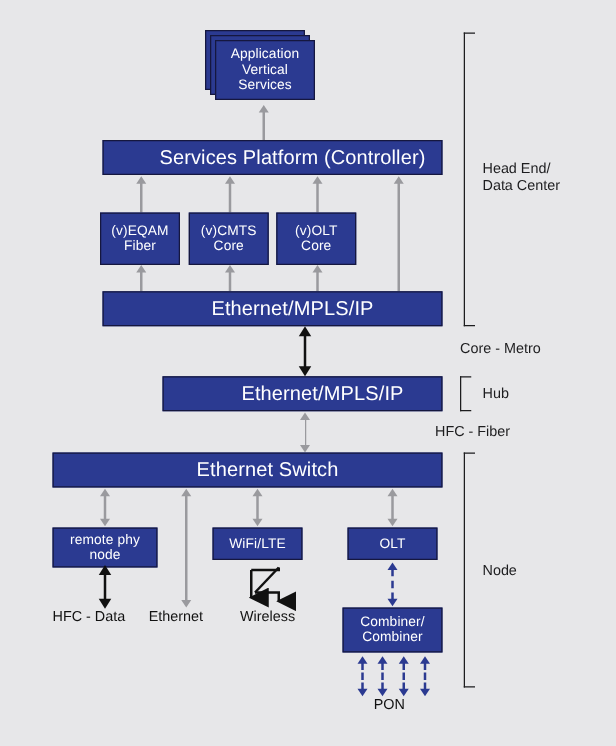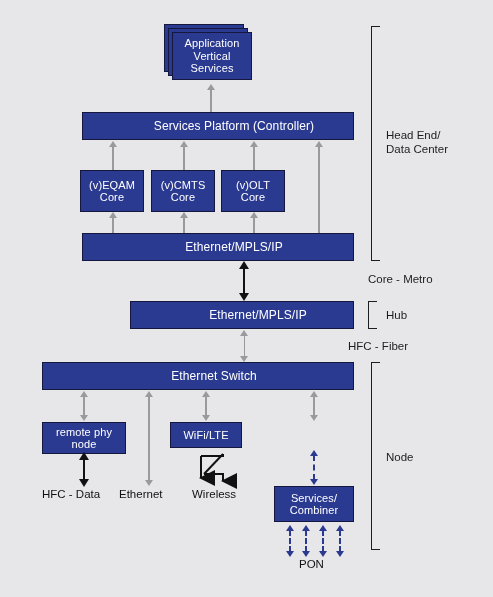--- a/index.html
+++ b/index.html
@@ -23,21 +23,21 @@
     display:flex;
     align-items:center;
     justify-content:center;
     text-align:center;
     font-size:11.5px;
     line-height:13px;
     box-sizing:border-box;
     letter-spacing:.1px;
   }
   .box.small{font-size:11px;line-height:12.5px;}
-  .box.wide{font-size:12px;padding-left:32px;}
+  .box.wide{font-size:16px;padding-left:32px;}
   
   .stack-layer{
     position:absolute;
     background:#2b3a91;
     border:1px solid #15173f;
     box-sizing:border-box;
   }
   
   .vline{
     position:absolute;
@@ -114,21 +114,21 @@
   <div class="vline" style="left:183px;top:145px;height:25px;"></div>
   <div class="ah up" style="left:179.8px;top:141px;"></div>
 
   <div class="vline" style="left:253px;top:145px;height:25px;"></div>
   <div class="ah up" style="left:249.8px;top:141px;"></div>
 
   <div class="vline" style="left:318px;top:145px;height:88px;"></div>
   <div class="ah up" style="left:314.8px;top:141px;"></div>
 
   <div class="box small" style="left:80px;top:170px;width:64px;height:42px;white-space:pre-line;">(v)EQAM
-Core</div>
+Fiber</div>
   <div class="box small" style="left:151px;top:170px;width:64px;height:42px;white-space:pre-line;text-align:center;">(v)CMTS
 Core</div>
   <div class="box small" style="left:221px;top:170px;width:64px;height:42px;white-space:pre-line;">(v)OLT
 Core</div>
 
   <div class="vline" style="left:112px;top:216px;height:17px;"></div>
   <div class="ah up" style="left:108.8px;top:212px;"></div>
 
   <div class="vline" style="left:183px;top:216px;height:17px;"></div>
   <div class="ah up" style="left:179.8px;top:212px;"></div>
@@ -162,20 +162,21 @@
   <div class="ah up" style="left:201.8px;top:391px;"></div>
   <div class="ah down" style="left:201.8px;top:415px;"></div>
 
   <div class="vline" style="left:313px;top:396px;height:20px;"></div>
   <div class="ah up" style="left:309.8px;top:391px;"></div>
   <div class="ah down" style="left:309.8px;top:415px;"></div>
 
   <div class="box small" style="left:170px;top:422px;width:72px;height:26px;">WiFi/LTE</div>
   <div class="box small" style="left:42px;top:422px;width:84px;height:32px;white-space:pre-line;">remote phy
 node</div>
+  <div class="box small" style="left:278px;top:422px;width:72px;height:26px;">OLT</div>
 
   <div class="vline black" style="left:83px;top:458px;height:23px;"></div>
   <div class="ah up black" style="left:79px;top:452px;"></div>
   <div class="ah down black" style="left:79px;top:479px;"></div>
 
   <svg class="zigzag" width="46" height="40" style="left:196px;top:450px;">
     <defs>
       <marker id="mk-up" markerWidth="8" markerHeight="8" refX="4" refY="1" orient="auto">
         <path d="M4,0 L8,8 L0,8 Z" fill="#111111"></path>
       </marker>
@@ -186,21 +187,21 @@
     <path d="M5,28 L5,6" stroke="#111111" stroke-width="2" fill="none" marker-start="url(#mk-up)"></path>
     <path d="M5,6 L27,6 L27,4" stroke="#111111" stroke-width="2" fill="none"></path>
     <path d="M27,4 L8,24" stroke="#111111" stroke-width="2" fill="none"></path>
     <path d="M8,24 L27,24 L27,31" stroke="#111111" stroke-width="2" fill="none" marker-end="url(#mk-dn)"></path>
   </svg>
 
   <div class="vline dash" style="left:313px;top:455px;height:25px;"></div>
   <div class="ah up blue" style="left:309.8px;top:450px;"></div>
   <div class="ah down blue" style="left:309.8px;top:479px;"></div>
 
-  <div class="box small" style="left:274px;top:486px;width:80px;height:36px;white-space:pre-line;">Services/
+  <div class="box small" style="left:274px;top:486px;width:80px;height:36px;white-space:pre-line;">Combiner/
 Combiner</div>
 
   <div class="vline dash" style="left:289px;top:530px;height:22px;"></div>
   <div class="ah up blue" style="left:285.8px;top:525px;"></div>
   <div class="ah down blue" style="left:285.8px;top:551px;"></div>
 
   <div class="vline dash" style="left:305px;top:530px;height:22px;"></div>
   <div class="ah up blue" style="left:301.8px;top:525px;"></div>
   <div class="ah down blue" style="left:301.8px;top:551px;"></div>
 

